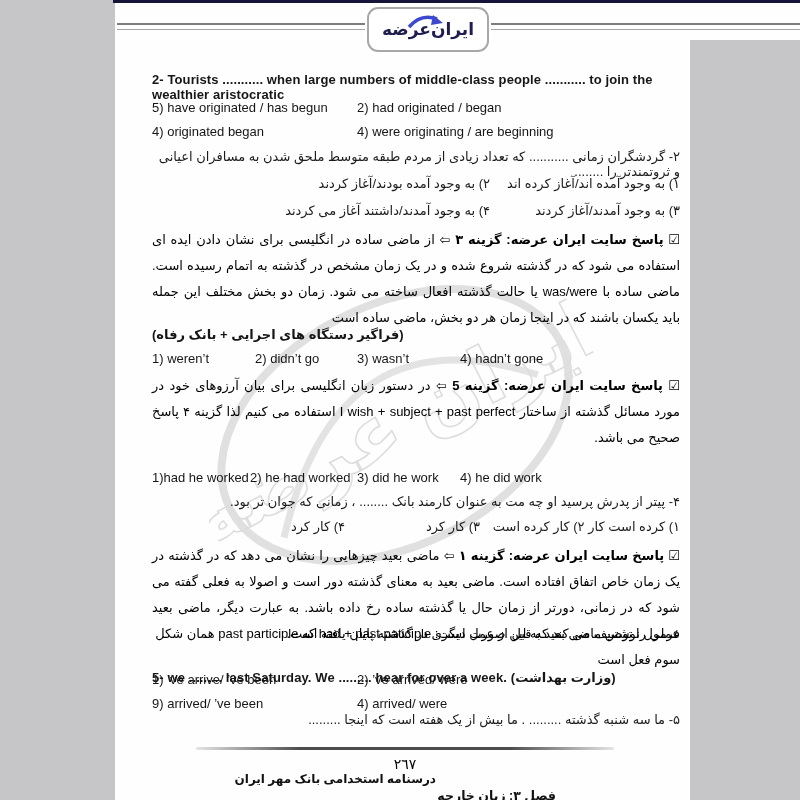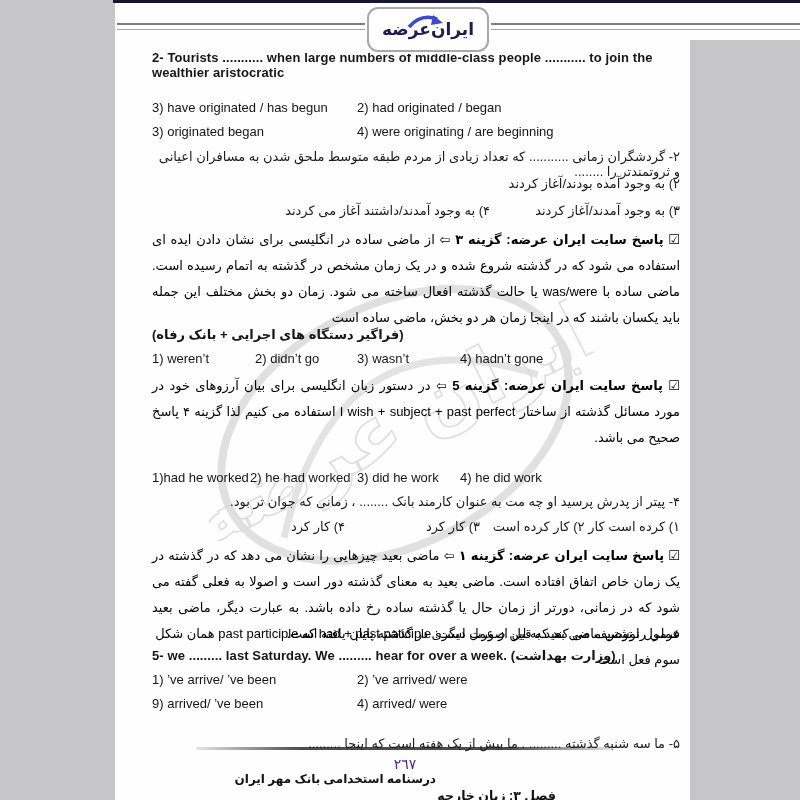--- a/index.html
+++ b/index.html
@@ -14,38 +14,38 @@
   .header-rule{position:absolute;left:117px;top:23px;width:683px;height:4px;
     border-top:2px solid #7d7d7d;border-bottom:1px solid #a5a5a5;}
   .logo-box{position:absolute;left:367px;top:7px;width:118px;height:41px;background:#fff;
     border:2px solid #a8a8a8;border-radius:11px;box-shadow:0 0 0 2px #fff;
     display:flex;align-items:center;justify-content:center;z-index:5;}
   .logo-text{font-size:17px;font-weight:bold;color:#1d1d4e;direction:rtl;letter-spacing:0;}
   .logo-arrow{position:absolute;left:38px;top:4px;}
 
   .content{position:absolute;left:152px;top:0;width:528px;height:800px;font-size:13px;color:#161616;}
   .content > div{position:absolute;left:0;width:528px;}
-  .en-q{font-weight:bold;letter-spacing:.1px;}
+  .en-q{font-weight:bold;letter-spacing:.1px;margin-top:22px;}
   .en-opts span{position:absolute;top:0;white-space:nowrap;}
   .fa{direction:rtl;text-align:right;color:#1b1b1b;}
   .fa-row{direction:rtl;display:flex;color:#1b1b1b;}
   .ans{direction:rtl;text-align:justify;color:#000000;line-height:26px;}
   .ans b{font-weight:bold;}
   .check{font-size:13px;}
   .paren-fa{font-weight:bold;direction:ltr;text-align:left;}
 
   .watermark{position:absolute;left:185px;top:255px;width:420px;height:340px;
     transform:rotate(-27deg);opacity:.5;pointer-events:none;z-index:1;}
   .content,.footer-zone{z-index:2;}
 
   .footer-line{position:absolute;left:196px;top:747px;width:418px;height:3px;
     background:linear-gradient(to right,rgba(90,90,90,.15),#4c4c4c 25%,#4c4c4c 75%,rgba(90,90,90,.15));
     border-radius:2px;}
   .footer-num{position:absolute;left:196px;top:756px;width:418px;text-align:center;
-    font-size:14px;color:#4c1d95;font-family:"DejaVu Serif","Liberation Serif",serif;}
+    font-size:14px;color:#000000;font-family:"DejaVu Serif","Liberation Serif",serif;}
   .footer-right{position:absolute;left:420px;top:772px;width:136px;text-align:right;
     direction:rtl;font-weight:bold;font-size:12.5px;color:#111;margin-top:16px;}
   .footer-left{position:absolute;left:196px;top:772px;width:240px;text-align:right;
     direction:rtl;font-weight:bold;font-size:12px;color:#111;}
 </style>
 </head>
 <body>
 
 <div class="page"></div>
 <div class="page-top-right"></div>
@@ -65,29 +65,30 @@
   <svg class="logo-arrow" width="44" height="26" viewBox="0 0 44 26">
     <path d="M2,14 Q14,0 30,6" fill="none" stroke="#3c49cf" stroke-width="3.5"></path>
     <path d="M26,2 L36,10 L24,12 Z" fill="#3c49cf"></path>
   </svg>
 </div>
 
 <div class="content">
 
   <div class="en-q" style="top:50px">2- Tourists ........... when large numbers of middle-class people ........... to join the wealthier aristocratic</div>
   <div class="en-opts" style="top:100px">
-    <span style="left:0">3) have originated / has begun</span>
+    <span style="left:0">5) have originated / has begun</span>
     <span style="left:205px">2) had originated / began</span>
   </div>
   <div class="en-opts" style="top:124px">
-    <span style="left:0">3) originated began</span>
+    <span style="left:0">4) originated began</span>
     <span style="left:205px">4) were originating / are beginning</span>
   </div>
   <div class="fa" style="top:149px">۲- گردشگران زمانی ........... که تعداد زیادی از مردم طبقه متوسط ملحق شدن به مسافران اعیانی و ثروتمندتر را ........</div>
   <div class="fa-row" style="top:176px">
+    <span style="width:190px">۱) به وجود آمده اند/آغاز کرده اند</span>
     <span>۲) به وجود آمده بودند/آغاز کردند</span>
   </div>
   <div class="fa-row" style="top:203px">
     <span style="width:190px">۳) به وجود آمدند/آغاز کردند</span>
     <span>۴) به وجود آمدند/داشتند آغاز می کردند</span>
   </div>
   <div class="ans" style="top:227px">
     <span class="check">☑</span>
     <b>پاسخ سایت ایران عرضه: گزینه ۳</b>
     <span>⇦</span>
@@ -130,21 +131,21 @@
 
   <div class="en-q" style="top:648px">5- we ......... last Saturday. We ......... hear for over a week.  (وزارت بهداشت)</div>
   <div class="en-opts" style="top:672px">
     <span style="left:0">1) ’ve arrive/ ’ve been</span>
     <span style="left:205px">2) ’ve arrived/ were</span>
   </div>
   <div class="en-opts" style="top:696px">
     <span style="left:0">9) arrived/ ’ve been</span>
     <span style="left:205px">4) arrived/ were</span>
   </div>
-  <div class="fa" style="top:736px">۵- ما سه شنبه گذشته ......... . ما بیش از یک هفته است که اینجا .........</div>
+  <div class="fa" style="top:712px">۵- ما سه شنبه گذشته ......... . ما بیش از یک هفته است که اینجا .........</div>
 
 </div>
 
 <div class="footer-zone">
   <div class="footer-line"></div>
   <div class="footer-num">٢٦٧</div>
   <div class="footer-right">فصل ۳: زبان خارجه</div>
   <div class="footer-left">درسنامه استخدامی بانک مهر ایران</div>
 </div>
 

